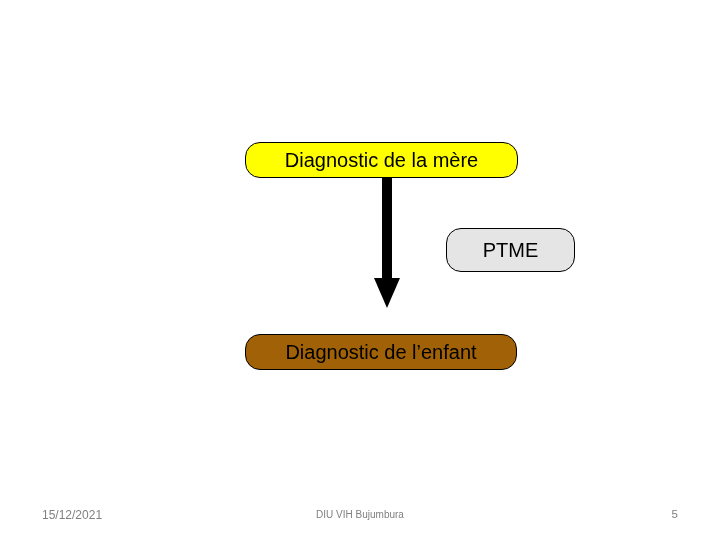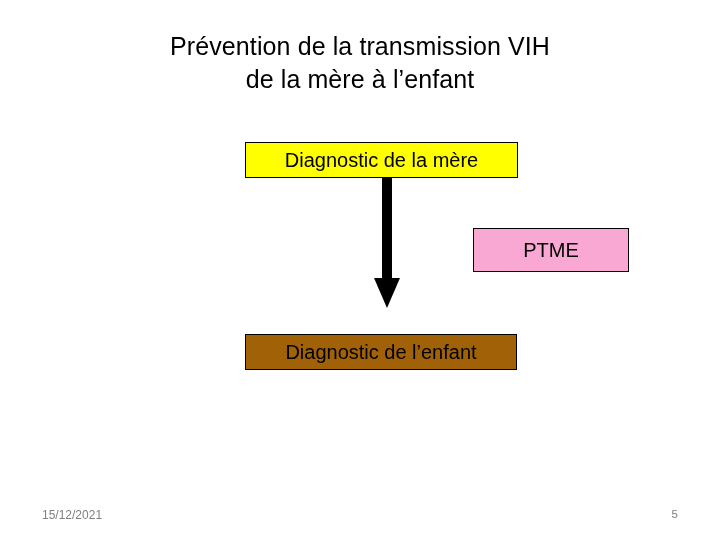--- a/index.html
+++ b/index.html
@@ -40,37 +40,37 @@
   .box {
     position: absolute;
     box-sizing: border-box;
     display: flex;
     align-items: center;
     justify-content: center;
     font-size: 20px;
     color: #000000;
     font-family: "Liberation Sans", sans-serif;
     white-space: nowrap;
+    border-radius: 15px;
   }
   .box-mere {
     left: 245px;
     top: 142px;
     width: 273px;
     height: 36px;
     background: #ffff00;
     border: 1.5px solid #000000;
   }
   .box-ptme {
     left: 446px;
     top: 228px;
-    width: 156px;
+    width: 129px;
     height: 44px;
-    background: #f9a8d4;
+    background: #e5e5e5;
     border: 1.5px solid #000000;
-    margin-left: 27px;
   }
   .box-enfant {
     left: 245px;
     top: 334px;
     width: 272px;
     height: 36px;
     background: #a16207;
     border: 1.5px solid #000000;
   }
 
@@ -107,38 +107,35 @@
     font-size: 11.5px;
     color: #808080;
     font-family: "Liberation Sans", sans-serif;
   }
 </style>
 </head>
 <body>
 
 <div class="slide">
 
-  <div class="title">
-    <span class="title-line">Prévention de la transmission VIH</span>
-    <span class="title-line">de la mère à l’enfant</span>
-  </div>
 
   <div class="box box-mere">
     <span>Diagnostic de la mère</span>
   </div>
 
   <div class="box box-ptme">
     <span>PTME</span>
   </div>
 
   <div class="box box-enfant">
     <span>Diagnostic de l’enfant</span>
   </div>
 
   <svg class="arrow" viewBox="0 0 26 132">
     <rect x="8" y="0" width="10" height="108" fill="#000000"></rect>
     <polygon points="0,100 26,100 13,130" fill="#000000"></polygon>
   </svg>
 
   <div class="footer-left">15/12/2021</div>
+  <div class="footer-center">DIU VIH Bujumbura</div>
   <div class="footer-right">5</div>
 
 </div>
 
 </body></html>

